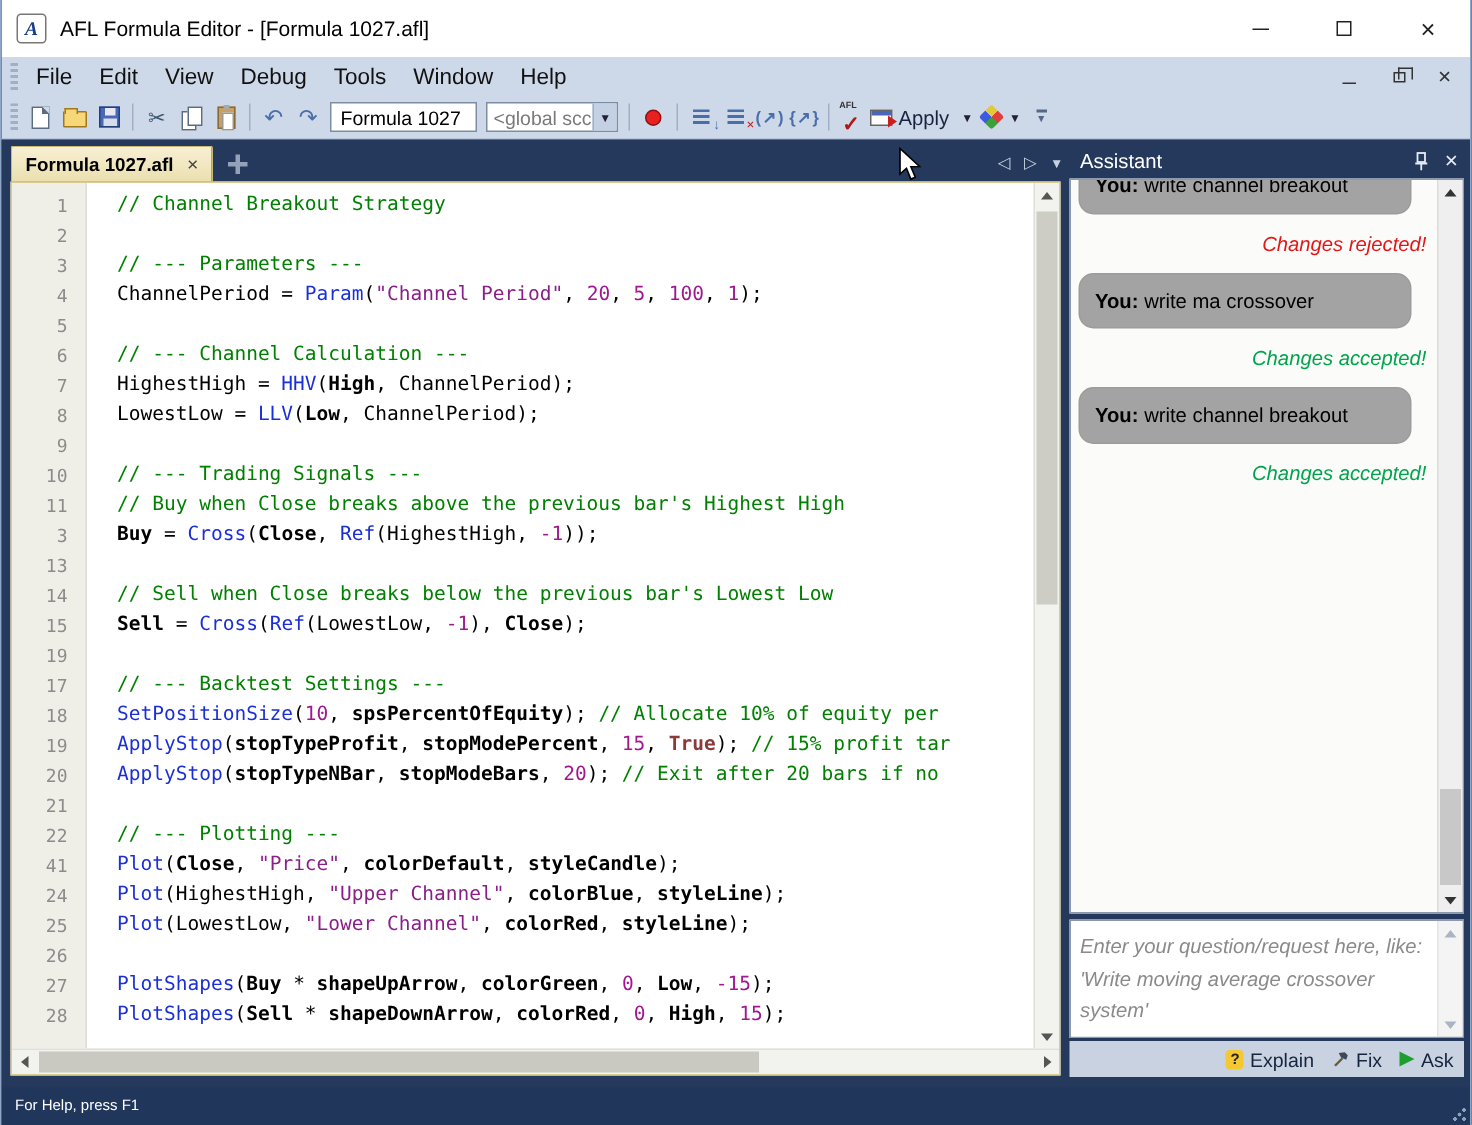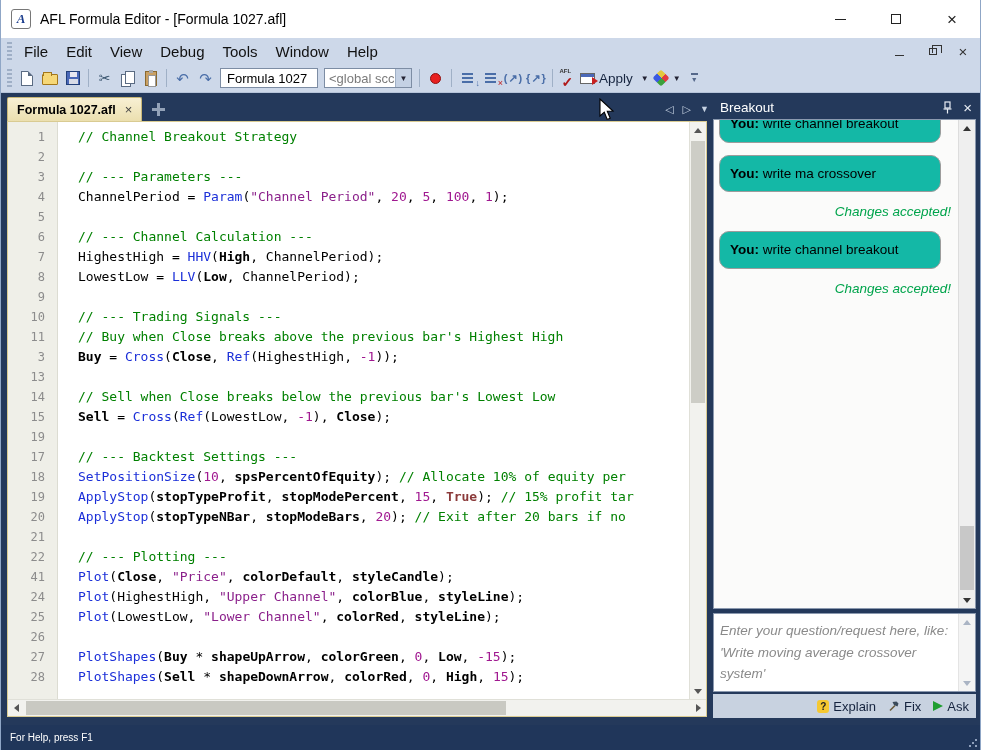--- a/index.html
+++ b/index.html
@@ -116,21 +116,21 @@
   .sb-thumb-h { position:absolute; top:1px; height:14px; background:#C9C9C2; }
   
   .assistant { position:absolute; left:712px; top:2px; width:263px; }
   .panel-title { height:24px; display:flex; align-items:center; color:#fff; font-size:13.5px; padding-left:7px; position:relative; }
   .panel-icons { position:absolute; right:4px; top:0; height:24px; display:flex; align-items:center; gap:10px; }
   .panel-x { color:#E8EDF4; font-size:15px; line-height:1; }
   .chat { position:relative; height:490px; background:#FBFBFA; border:1px solid #8B99AF; overflow:hidden; }
   .chat-inner { position:absolute; top:-15px; left:5px; right:22px; }
   .bubble { border:1px solid #9C9C9C; border-radius:10px; padding:8px 10px; font-size:13.5px; line-height:1.45; color:#000; margin-bottom:12px; }
   .bubble .who { font-weight:bold; }
-  .bubble.user { background:#14b8a6; margin-right:12px; }
+  .bubble.user { background:#a3a3a3; margin-right:12px; }
   .chat-status { font-size:13.5px; font-style:italic; text-align:right; margin:2px 2px 12px 0; }
   .chat-sb { position:absolute; right:0; top:0; bottom:0; width:17px; background:#EFEFEF; border-left:1px solid #DDD; }
   
   .ask-input-wrap { position:relative; height:79px; background:#fff; border:1px solid #8B99AF; margin-top:4px; }
   .ask-input { position:absolute; left:0; top:0; right:17px; bottom:0; border:none; resize:none; outline:none;
     font-family:"Liberation Sans",sans-serif; font-size:13.5px; line-height:1.6; padding:6px 6px; color:#333; background:#fff; }
   .ask-input::placeholder { font-style:italic; color:#8A8A8A; }
   .input-sb { position:absolute; right:0; top:0; bottom:0; width:17px; background:#F4F4F4; border-left:1px solid #E4E4E4; }
   .input-sb .tri-up { border-bottom-color:#AAB4C4; }
   .input-sb .tri-down { border-top-color:#AAB4C4; }
@@ -338,33 +338,34 @@
           <div class="sb-thumb-h" style="left:18px; width:480px;"></div>
           <div class="sb-arrow" style="left:auto; right:0;">
               <div class="tri-right"></div>
             </div>
         </div>
       </div>
     </div>
 
     <div class="assistant">
       <div class="panel-title">
-        <span>Breakout</span>
+        <span>Assistant</span>
         <div class="panel-icons">
           <svg width="11" height="13" viewBox="0 0 11 13">
             <rect x="3" y="1" width="5" height="6" fill="none" stroke="#E8EDF4" stroke-width="1.2"></rect>
             <line x1="1.5" y1="8" x2="9.5" y2="8" stroke="#E8EDF4" stroke-width="1.2"></line>
             <line x1="5.5" y1="8" x2="5.5" y2="12.5" stroke="#E8EDF4" stroke-width="1.2"></line>
           </svg>
           <span class="panel-x">×</span>
         </div>
       </div>
       <div class="chat">
         <div class="chat-inner" id="chat-inner">
             <div class="bubble user"><span class="who">You: </span>write channel breakout</div>
+            <div class="chat-status" style="color: rgb(224, 24, 24);">Changes rejected!</div>
             <div class="bubble user"><span class="who">You: </span>write ma crossover</div>
             <div class="chat-status" style="color: rgb(0, 164, 76);">Changes accepted!</div>
             <div class="bubble user"><span class="who">You: </span>write channel breakout</div>
             <div class="chat-status" style="color: rgb(0, 164, 76);">Changes accepted!</div>
           </div>
         <div class="chat-sb">
           <div class="sb-arrow" style="top:0;">
               <div class="tri-up" style="border-bottom-color:#333;"></div>
             </div>
           <div class="sb-thumb-v" style="top:406px; height:64px; background:#C8C8C8;"></div>

